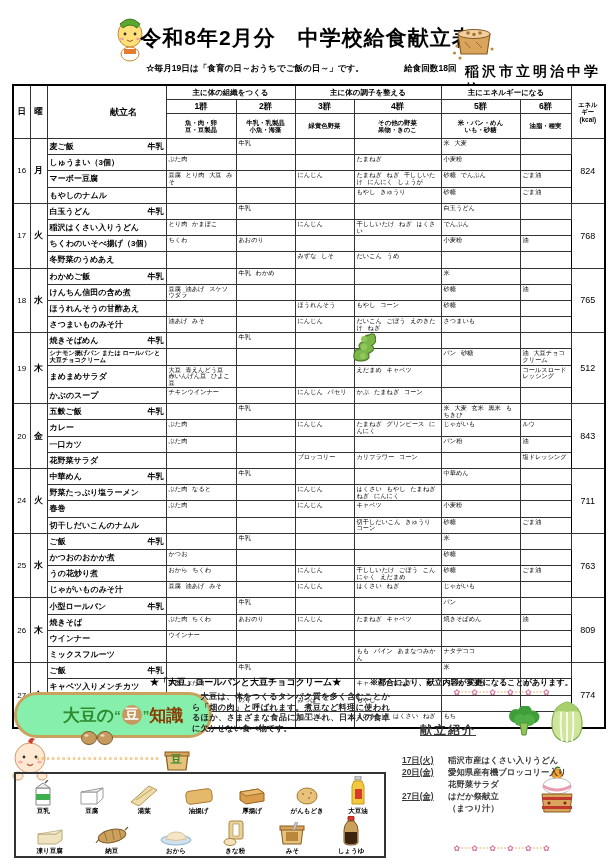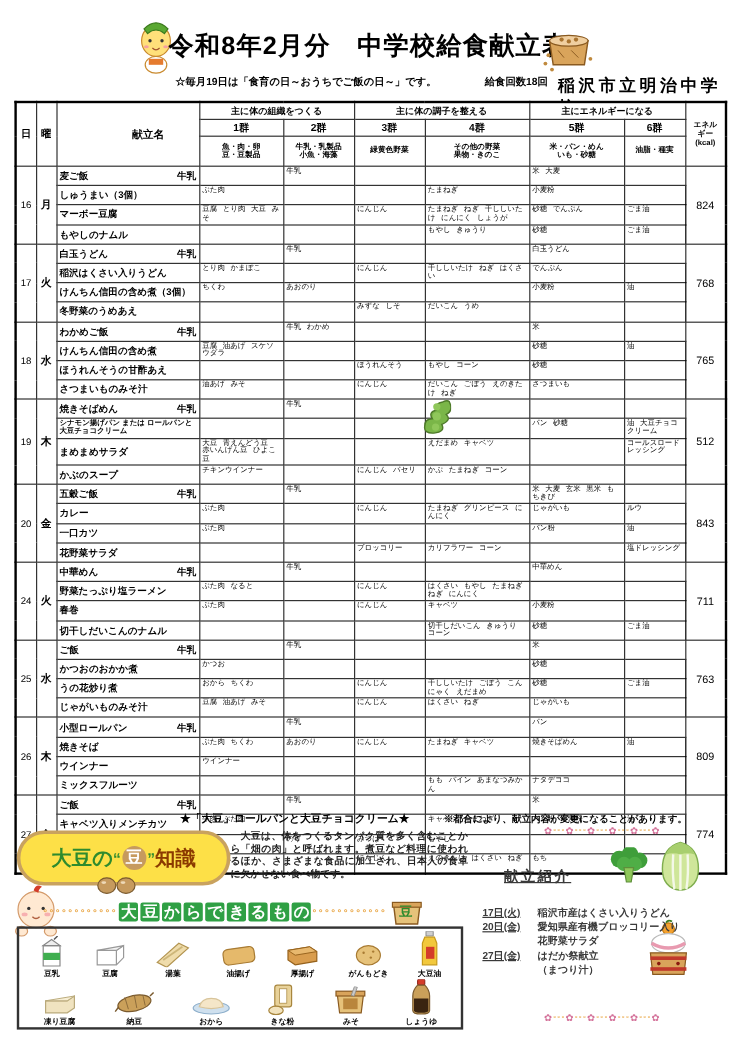--- a/index.html
+++ b/index.html
@@ -33,22 +33,22 @@
   .c-ing{font-size:6.2px;line-height:6.8px;word-spacing:3px;vertical-align:top;padding-top:1px;}
   .c-energy{text-align:center;font-size:9px;border-left:1.6px solid #000;}
   col.w-day{width:17px;}col.w-wd{width:17px;}col.w-menu{width:119px;}
   col.w-g1{width:70px;}col.w-g2{width:59px;}col.w-g3{width:59px;}
   col.w-g4{width:87px;}col.w-g5{width:79px;}col.w-g6{width:51px;}col.w-en{width:34px;}
   
   .find-soy{top:676px;left:150px;font-size:9px;font-weight:bold;}
   .change-note{top:677px;left:370px;font-size:8px;font-weight:bold;}
   
   .soy-badge{top:692px;left:14px;width:172px;height:40px;border:3px solid #c9a25e;
-    border-radius:24px;background:#fde047;display:flex;align-items:center;justify-content:center;
-    font-size:17px;font-weight:bold;}
+    border-radius:24px;background:#86efac;display:flex;align-items:center;justify-content:center;
+    font-size:17px;font-weight:bold;padding-left:20px;}
   .badge-green{color:#2e8b2e;}
   .badge-quote{color:#2e8b2e;font-size:13px;}
   .badge-bean{background:#c69a5e;color:#fff;border-radius:50%;width:20px;height:20px;
     display:inline-flex;align-items:center;justify-content:center;font-size:14px;margin:0 1px;}
   .badge-red{color:#8b3a00;}
   .soy-desc{top:692px;left:192px;width:198px;font-size:8.2px;font-weight:bold;color:#222;
     line-height:10.6px;text-align:justify;}
   .soy-banner{top:748px;left:36px;width:350px;display:flex;align-items:center;}
   .banner-dots{color:#e8a23c;font-size:8px;letter-spacing:2px;font-weight:bold;}
   .banner-char{background:#2fa044;color:#fff;font-weight:bold;font-size:13px;width:16px;height:16px;
@@ -227,21 +227,21 @@
           </td>
           <td class="c-ing">とり肉 かまぼこ</td>
           <td class="c-ing"></td>
           <td class="c-ing">にんじん</td>
           <td class="c-ing">干ししいたけ ねぎ はくさい</td>
           <td class="c-ing">でんぷん</td>
           <td class="c-ing"></td>
         </tr>
         <tr>
           <td class="c-menu">
-            <span class="mn">けんちん信田の含め煮（3個）</span>
+            <span class="mn">ちくわのいそべ揚げ（3個）</span>
           </td>
           <td class="c-ing">ちくわ</td>
           <td class="c-ing">あおのり</td>
           <td class="c-ing"></td>
           <td class="c-ing"></td>
           <td class="c-ing">小麦粉</td>
           <td class="c-ing">油</td>
         </tr>
         <tr>
           <td class="c-menu">
@@ -634,21 +634,20 @@
     <path d="M19 28 Q22 31 25 28" stroke="#b06040" stroke-width="1.2" fill="none"></path>
     <ellipse cx="10" cy="40" rx="5" ry="4" fill="#ffe9d2" stroke="#d49a6a" stroke-width="1"></ellipse>
     <ellipse cx="34" cy="40" rx="5" ry="4" fill="#ffe9d2" stroke="#d49a6a" stroke-width="1"></ellipse>
   </svg>
 </div>
 
 <div class="abs soy-desc">　大豆は、体をつくるタンパク質を多く含むことから「畑の肉」と呼ばれます。煮豆など料理に使われるほか、さまざまな食品に加工され、日本人の食卓に欠かせない食べ物です。</div>
 
 <div class="abs soy-banner">
   <span class="banner-dots">°°°°°°°°°°°°</span>
-  <span id="banner-chars"><span class="banner-char">大</span><span class="banner-char">豆</span><span class="banner-char">か</span><span class="banner-char">ら</span><span class="banner-char">で</span><span class="banner-char">き</span><span class="banner-char">る</span><span class="banner-char">も</span><span class="banner-char">の</span></span>
   <span class="banner-dots">°°°°°°°°°°°°</span>
   <span class="masu">
     <svg width="26" height="24" viewBox="0 0 26 24" style="position:absolute;top:0;left:0;">
       <polygon points="2,6 24,6 22,22 4,22" fill="#e6c27a" stroke="#8a5a20" stroke-width="1.2"></polygon>
       <rect x="1" y="4" width="24" height="4" fill="#d9a45b" stroke="#8a5a20" stroke-width="1"></rect>
     </svg>
     <span class="masu-label">豆</span>
   </span>
 </div>
 

